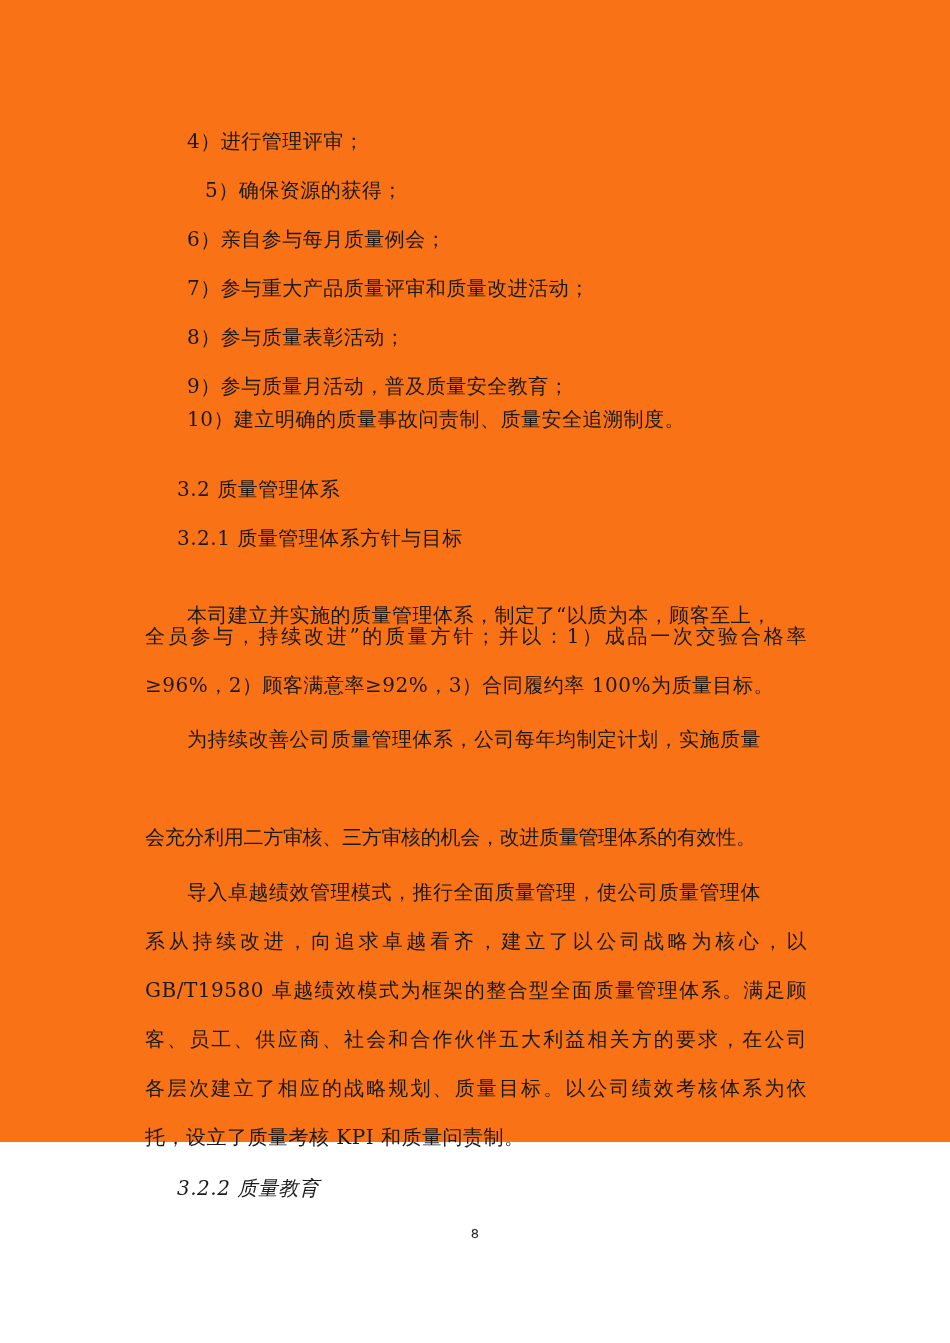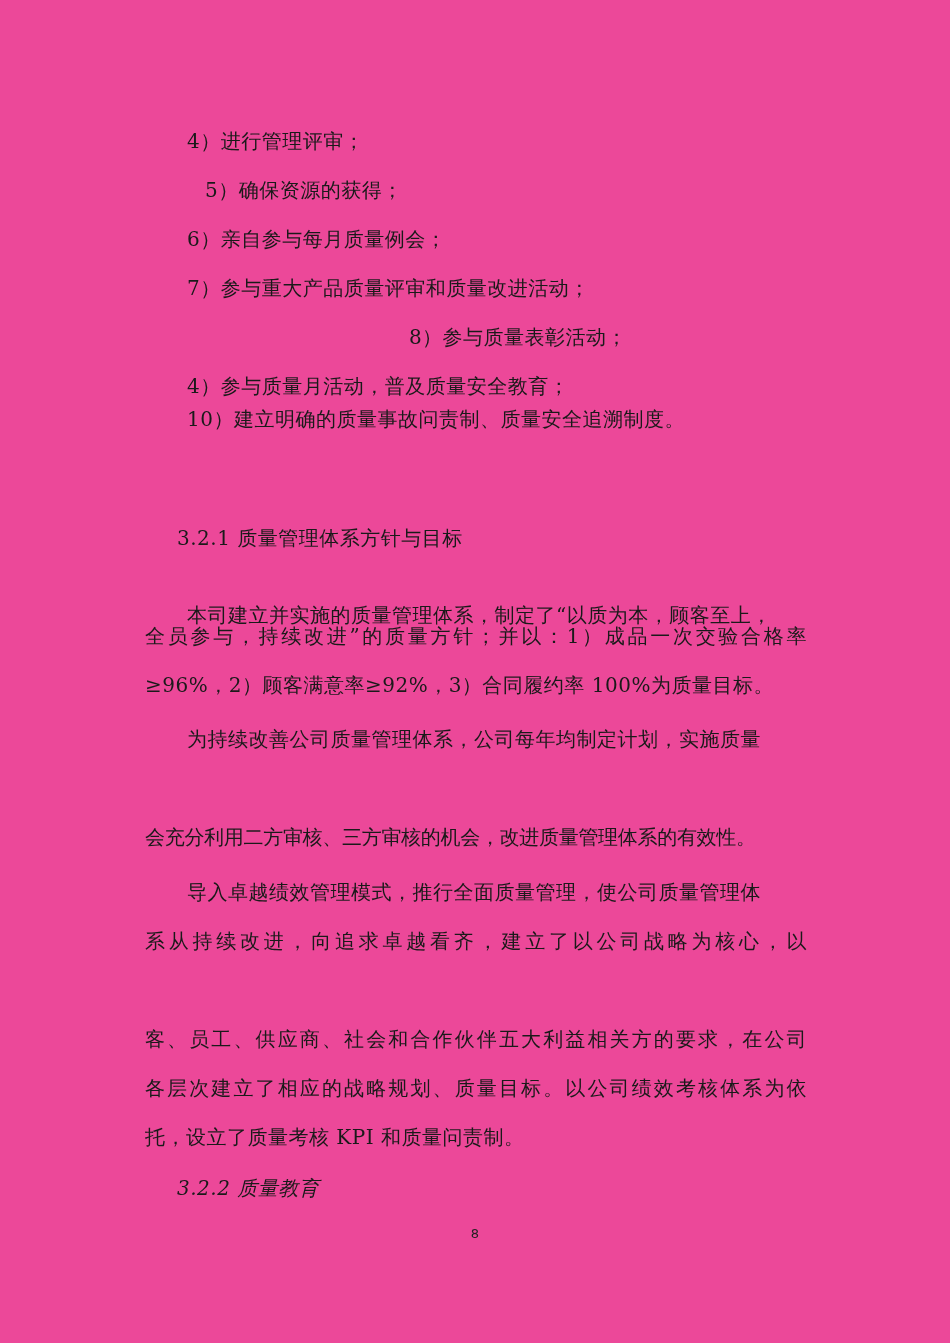--- a/index.html
+++ b/index.html
@@ -11,22 +11,22 @@
       width: 950px;
       height: 1343px;
       position: relative;
       overflow: hidden;
       font-family: "DejaVu Serif", "Liberation Serif", serif;
       color: #1a1a1a;
     }
     .page {
       position: absolute;
       left: 0; top: 0;
-      width: 950px; height: 1343px;
-      background: #ec4899;
+      width: 950px; height: 1142px;
+      background: #f97316;
     }
     .line {
       position: absolute;
       left: 145px;
       width: 662px;
       font-size: 20px;
       line-height: 28px;
       white-space: nowrap;
       letter-spacing: 0.5px;
     }
@@ -51,35 +51,37 @@
   </style>
 </head>
 <body>
 
 <div class="page">
 
   <div class="line list" style="top:127px;">4）进行管理评审；</div>
   <div class="line list" style="top:176px;margin-left:18px;">5）确保资源的获得；</div>
   <div class="line list" style="top:225px;">6）亲自参与每月质量例会；</div>
   <div class="line list" style="top:274px;">7）参与重大产品质量评审和质量改进活动；</div>
-  <div class="line list" style="top:323px;text-align:center;">8）参与质量表彰活动；</div>
-  <div class="line list" style="top:372px;">4）参与质量月活动，普及质量安全教育；</div>
+  <div class="line list" style="top:323px;">8）参与质量表彰活动；</div>
+  <div class="line list" style="top:372px;">9）参与质量月活动，普及质量安全教育；</div>
   <div class="line list" style="top:405px;">10）建立明确的质量事故问责制、质量安全追溯制度。</div>
 
+  <div class="line heading" style="top:475px;">3.2 质量管理体系</div>
   <div class="line heading" style="top:524px;">3.2.1 质量管理体系方针与目标</div>
 
   <div class="line indent" style="top:573px; width:620px;margin-top:28px;">本司建立并实施的质量管理体系，制定了“以质为本，顾客至上，</div>
   <div class="line justify" style="top:622px;">全员参与，持续改进”的质量方针；并以：1）成品一次交验合格率</div>
   <div class="line" style="top:671px;">≥96%，2）顾客满意率≥92%，3）合同履约率 100%为质量目标。</div>
 
   <div class="line indent" style="top:725px; width:620px;">为持续改善公司质量管理体系，公司每年均制定计划，实施质量</div>
   <div class="line indent" style="top:878px; width:620px;">导入卓越绩效管理模式，推行全面质量管理，使公司质量管理体</div>
 
   <div class="line" style="top:823px; letter-spacing:-0.3px;">会充分利用二方审核、三方审核的机会，改进质量管理体系的有效性。</div>
   <div class="line justify" style="top:927px;">系从持续改进，向追求卓越看齐，建立了以公司战略为核心，以</div>
+  <div class="line justify" style="top:976px;">GB/T19580 卓越绩效模式为框架的整合型全面质量管理体系。满足顾</div>
   <div class="line justify" style="top:1025px;">客、员工、供应商、社会和合作伙伴五大利益相关方的要求，在公司</div>
   <div class="line justify" style="top:1074px;">各层次建立了相应的战略规划、质量目标。以公司绩效考核体系为依</div>
   <div class="line" style="top:1123px;">托，设立了质量考核 KPI 和质量问责制。</div>
 
   <div class="line heading" style="top:1174px;font-style:italic;">3.2.2 质量教育</div>
 
   <div class="page-number">8</div>
 </div>
 
 </body></html>

